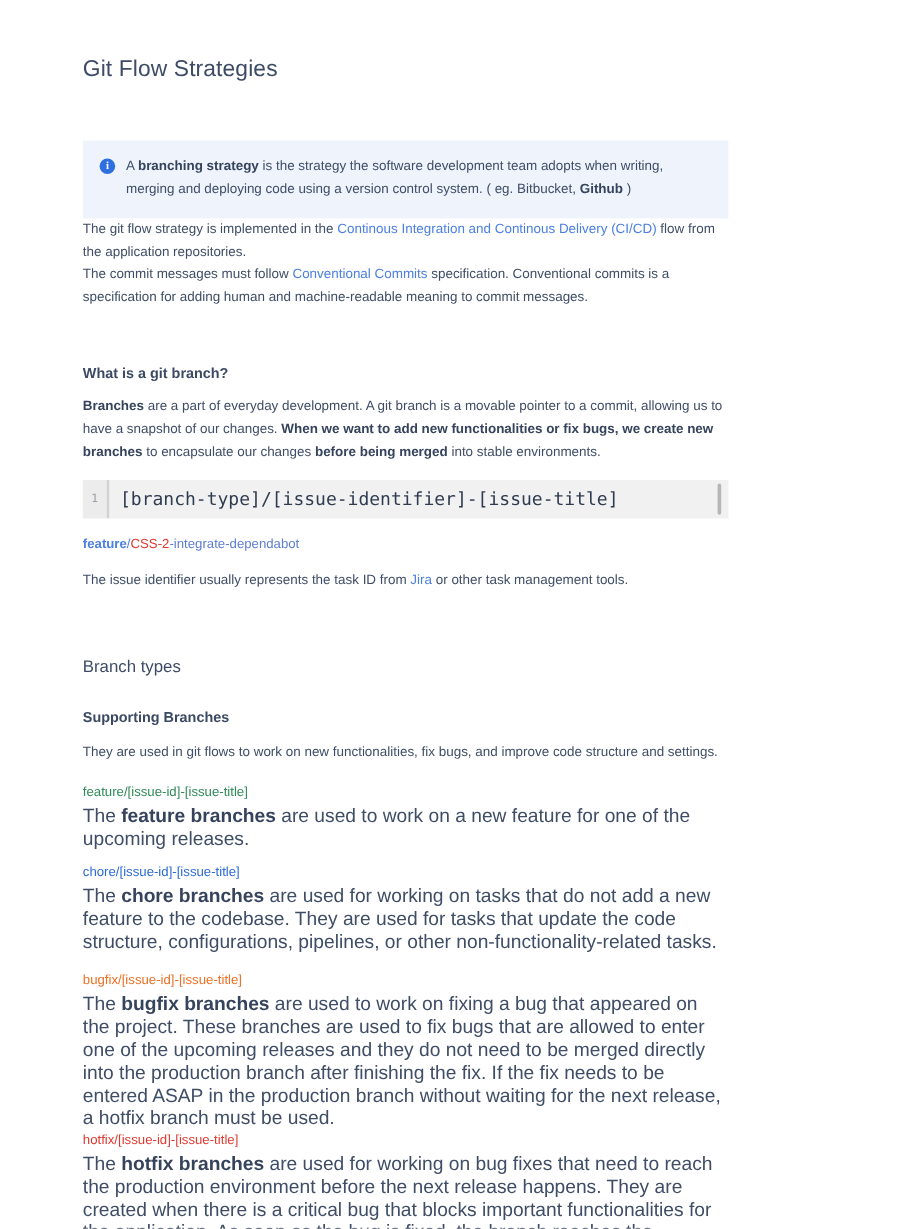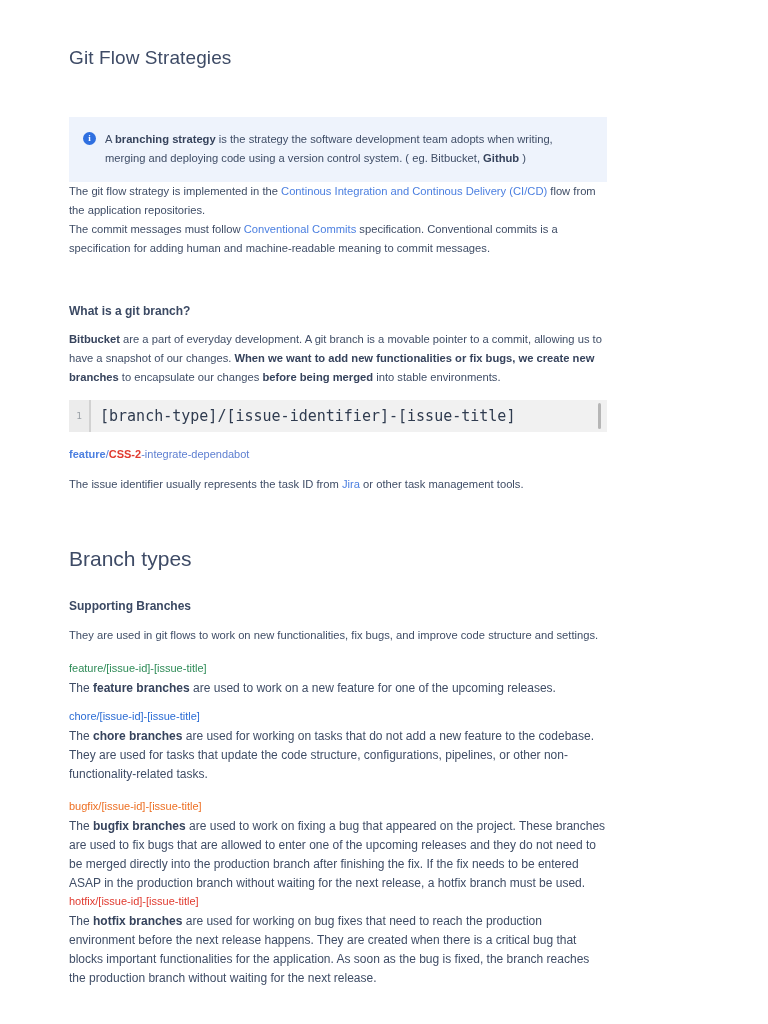--- a/index.html
+++ b/index.html
@@ -69,21 +69,21 @@
     text-decoration: none;
   }
   b, strong { font-weight: 700; color: #36435c; }
   h2.section {
     font-size: 12px;
     font-weight: 700;
     color: #3b4963;
     margin: 0;
   }
   h1.big-section {
-    font-size: 21px;
+    font-size: 14px;
     font-weight: 400;
     color: #3e4b66;
     margin: 0;
   }
   .codeblock {
     margin-top: 13px;
     background: #f1f1f1;
     display: flex;
     align-items: stretch;
     height: 32px;
@@ -123,34 +123,34 @@
     background: #b6b6b6;
     border-radius: 2px;
   }
   .example-line {
     margin-top: 14px;
     font-size: 11px;
     line-height: 16px;
   }
   .ex-feature { color: #4b7fe0; font-weight: 700; }
   .ex-slash { color: #4b7fe0; }
-  .ex-id { color: #e03a2f; font-weight: 700; margin-top: 36px; }
+  .ex-id { color: #e03a2f; font-weight: 400; margin-top: 36px; }
   .ex-rest { color: #5d7fd1; }
   .branch-label {
     font-size: 11px;
     font-weight: 400;
     line-height: 17px;
     margin: 0;
   }
   .c-feature { color: #2e8b57; }
   .c-chore { color: #2b6cd4; }
   .c-bugfix { color: #ed7024; }
   .c-hotfix { color: #e03a2f; }
   .branch-desc {
-    font-size: 12px;
+    font-size: 16px;
     line-height: 19px;
     color: #3f4d66;
     margin: 2px 0 0 0;
   }
   .mt10 { margin-top: 10px; }
   .mt14 { margin-top: 14px; }
 </style>
 </head>
 <body>
 
@@ -162,21 +162,21 @@
     <div class="callout-icon">i</div>
     <div class="callout-text"><span>A </span><b>branching strategy</b><span> is the strategy the software development team adopts when writing, merging and deploying code using a version control system. ( eg. Bitbucket, </span><b>Github</b><span> )</span></div>
   </div>
 
   <p class="body gap-lg"><span>The git flow strategy is implemented in the </span><a class="link" href="#">Continous Integration and Continous Delivery (CI/CD)</a><span> flow from the application repositories.</span></p>
 
   <p class="body gap-md"><span>The commit messages must follow </span><a class="link" href="#">Conventional Commits</a><span> specification. Conventional commits is a specification for adding human and machine-readable meaning to commit messages.</span></p>
 
   <h2 class="section" style="margin-top:46px">What is a git branch?</h2>
 
-  <p class="body" style="margin-top:12px"><b>Bitbucket</b><span> are a part of everyday development. A git branch is a movable pointer to a commit, allowing us to have a snapshot of our changes. </span><b>When we want to add new functionalities or fix bugs, we create new branches</b><span> to encapsulate our changes </span><b>before being merged</b><span> into stable environments.</span></p>
+  <p class="body" style="margin-top:12px"><b>Branches</b><span> are a part of everyday development. A git branch is a movable pointer to a commit, allowing us to have a snapshot of our changes. </span><b>When we want to add new functionalities or fix bugs, we create new branches</b><span> to encapsulate our changes </span><b>before being merged</b><span> into stable environments.</span></p>
 
 
   <div class="codeblock">
     <div class="code-gutter">1</div>
     <div class="code-divider"></div>
     <div class="code-text">[branch-type]/[issue-identifier]-[issue-title]</div>
     <div class="code-scrollbar"></div>
   </div>
 
   <div class="example-line"><span class="ex-feature">feature</span><span class="ex-slash">/</span><span class="ex-id">CSS-2</span><span class="ex-rest">-integrate-dependabot</span></div>

